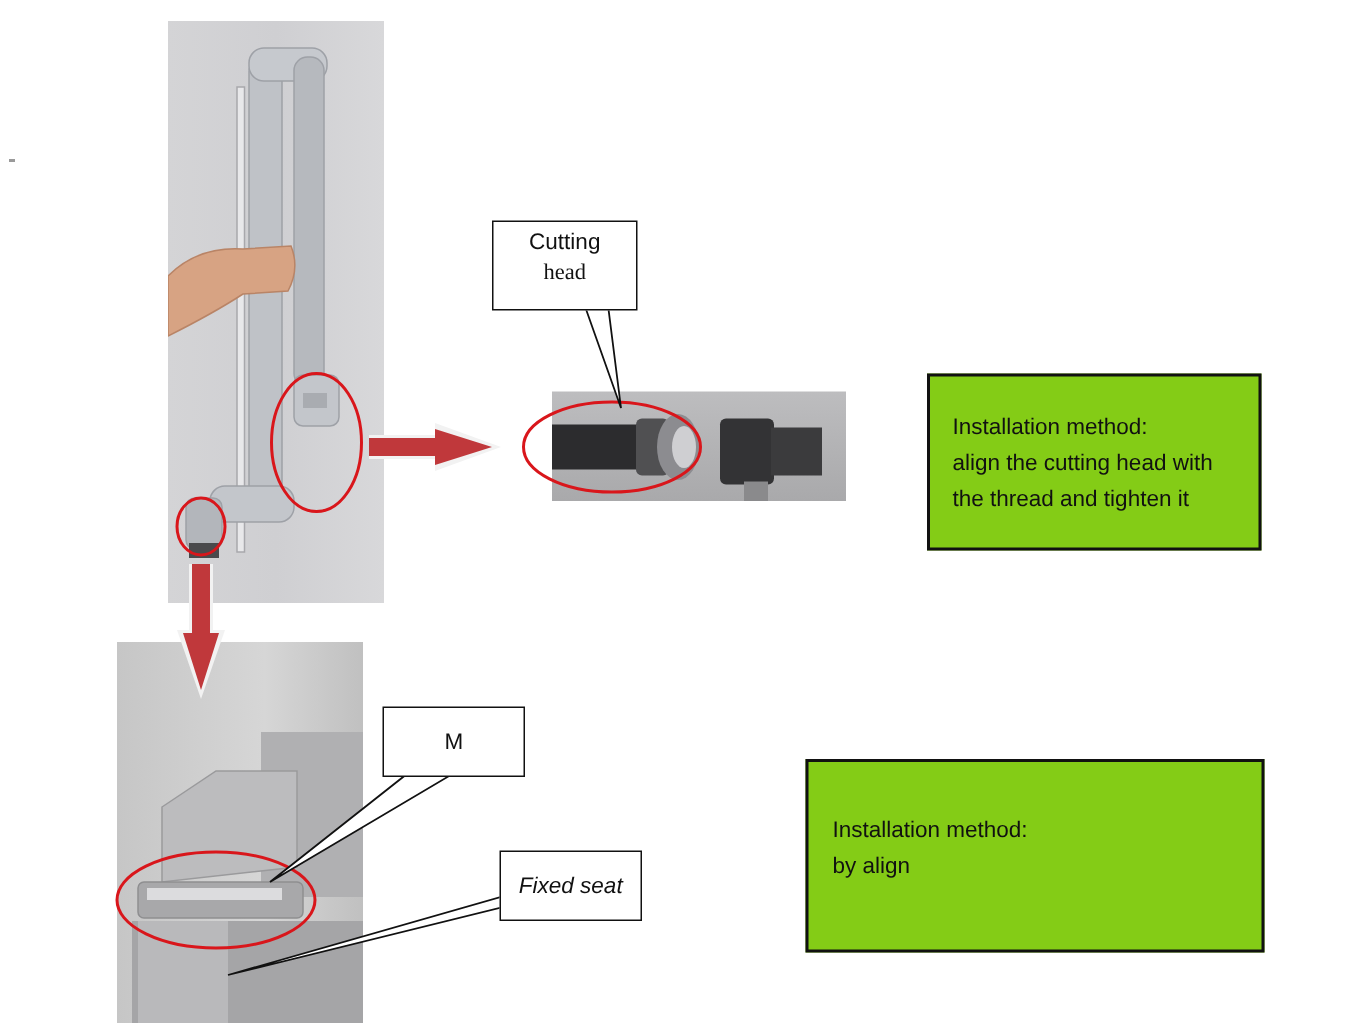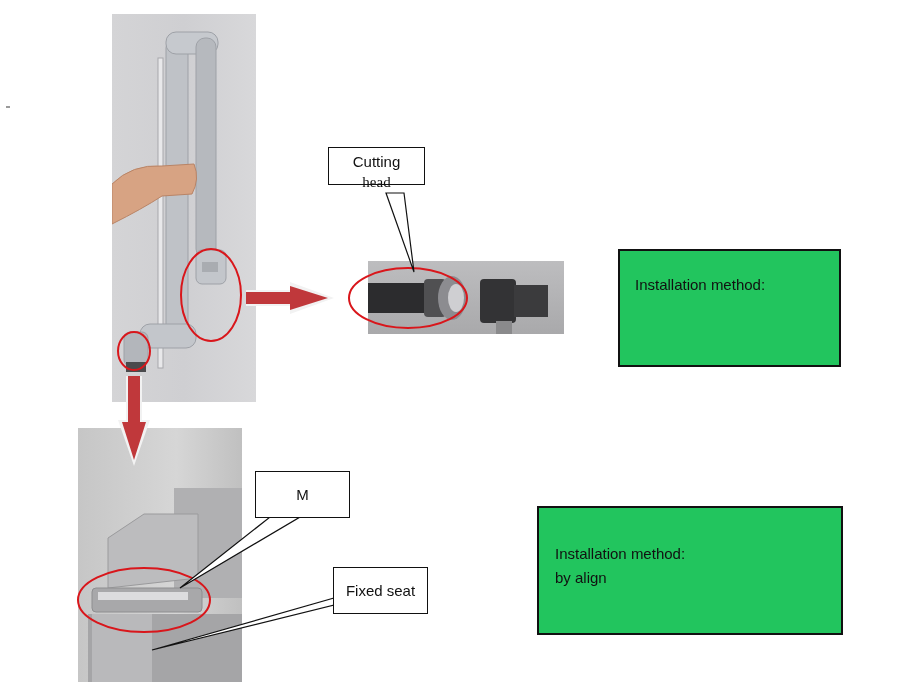--- a/index.html
+++ b/index.html
@@ -1,20 +1,20 @@
 <!DOCTYPE html>
 <html><head>
 <meta charset="utf-8">
 <style>
   html, body { margin:0; padding:0; background:#ffffff; }
   body { width:907px; height:682px; position:relative; overflow:hidden; font-family:"Liberation Sans", sans-serif; }
   .abs { position:absolute; }
   .photo { position:absolute; overflow:hidden; }
   .callout { position:absolute; background:#fff; border:1.5px solid #111; box-sizing:border-box; color:#111; font-size:15px; }
-  .info { position:absolute; background:#22c55e; border:2px solid #111; box-sizing:border-box; color:#111; font-size:15px; line-height:24px; }
+  .info { position:absolute; background:#84cc16; border:2px solid #111; box-sizing:border-box; color:#111; font-size:15px; line-height:24px; }
   .info .line { display:block; white-space:nowrap; }
   svg { position:absolute; left:0; top:0; }
 </style>
 </head>
 <body>
 
 <div class="photo" style="left:112px;top:14px;width:144px;height:388px;background:linear-gradient(90deg,#d4d4d6 0%,#cfcfd2 50%,#d8d8da 100%);">
   <svg width="144" height="388" viewBox="0 0 144 388">
 
     <rect x="46" y="44" width="5" height="310" fill="#e8e8ea" stroke="#a8a8ac" stroke-width="1"></rect>
@@ -75,35 +75,37 @@
   <g>
     <polygon points="126,376 142,376 142,420 150,420 134,466 118,420 126,420" fill="#f2f2f2"></polygon>
     <polygon points="128,376 140,376 140,422 146,422 134,460 122,422 128,422" fill="#c0383b"></polygon>
   </g>
 
   <polygon points="386,193 404,193 414,272" fill="#fff" stroke="#111" stroke-width="1.2"></polygon>
   <polygon points="270,517 300,517 180,588" fill="#fff" stroke="#111" stroke-width="1.2"></polygon>
   <polygon points="334,598 334,605 152,650" fill="#fff" stroke="#111" stroke-width="1.2"></polygon>
 </svg>
 
-<div class="callout" style="left:328px;top:147px;width:97px;height:38px;text-align:center;line-height:20px;padding-top:4px;">
+<div class="callout" style="left:328px;top:147px;width:97px;height:60px;text-align:center;line-height:20px;padding-top:4px;">
   <span style="display:block;">Cutting</span>
   <span style="display:block;font-family:Liberation Serif, serif;">head</span>
 </div>
 
 <div class="callout" style="left:255px;top:471px;width:95px;height:47px;text-align:center;line-height:45px;">
   <span>M</span>
 </div>
 
-<div class="callout" style="left:333px;top:567px;width:95px;height:47px;text-align:center;line-height:45px;">
+<div class="callout" style="left:333px;top:567px;width:95px;height:47px;text-align:center;line-height:45px;font-style:italic;">
   <span>Fixed seat</span>
 </div>
 
 <div class="info" style="left:618px;top:249px;width:223px;height:118px;padding:22px 0 0 15px;">
   <span class="line">Installation method:</span>
+  <span class="line">align the cutting head with</span>
+  <span class="line">the thread and tighten it</span>
 </div>
 
 <div class="info" style="left:537px;top:506px;width:306px;height:129px;padding:34px 0 0 16px;">
   <span class="line">Installation method:</span>
   <span class="line">by align</span>
 </div>
 
 <div class="abs" style="left:6px;top:106px;width:4px;height:2px;background:#9a9a9a;"></div>
 
 </body></html>

